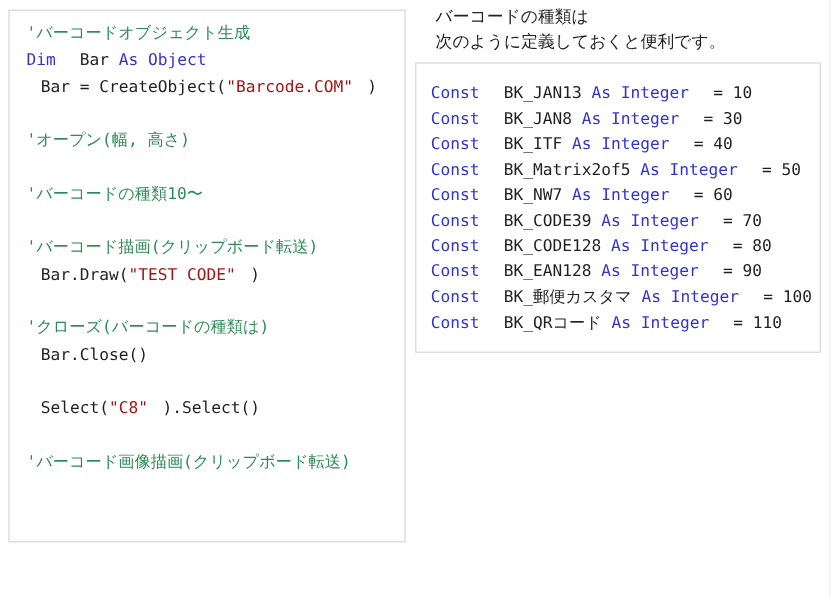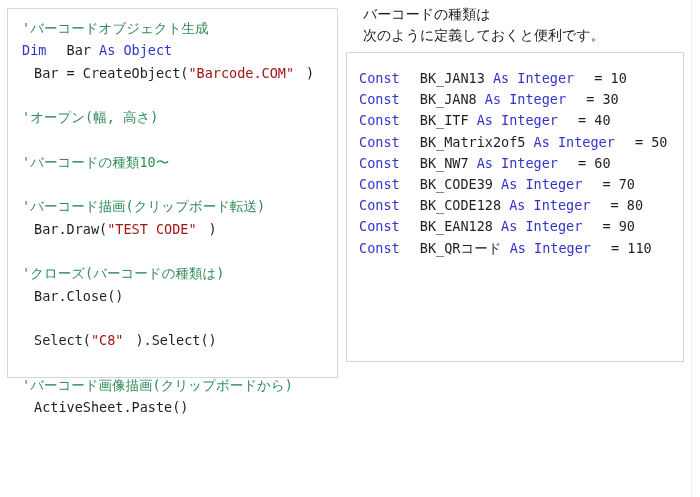--- a/index.html
+++ b/index.html
@@ -20,28 +20,28 @@
   .code-box {
     position: absolute;
     box-sizing: border-box;
     background: #ffffff;
     border: 1px solid #d6d6d6;
   }
   .left-box {
     left: 7px;
     top: 8px;
     width: 331px;
-    height: 370px;
+    height: 444px;
     padding: 8px 14px;
   }
   .right-box {
     left: 346px;
     top: 52px;
     width: 338px;
-    height: 310px;
+    height: 242px;
     padding: 15px 12px;
   }
   .code-line {
     font-family: "DejaVu Sans Mono", "Liberation Mono", monospace;
     font-size: 13.5px;
     line-height: 22.3px;
     height: 22.3px;
     white-space: pre;
     color: var(--code);
   }
@@ -87,36 +87,36 @@
       <div class="code-line"><span class="tok-comment">'バーコードの種類10〜</span></div>
       <div class="code-line">&nbsp;</div>
       <div class="code-line"><span class="tok-comment">'バーコード描画(クリップボード転送)</span></div>
       <div class="code-line"><span class="tok-code">Bar.Draw(</span><span class="tok-string">"TEST CODE"</span><span class="tok-code">)</span></div>
       <div class="code-line">&nbsp;</div>
       <div class="code-line"><span class="tok-comment">'クローズ(バーコードの種類は)</span></div>
       <div class="code-line"><span class="tok-code">Bar.Close()</span></div>
       <div class="code-line">&nbsp;</div>
       <div class="code-line"><span class="tok-code">Select(</span><span class="tok-string">"C8"</span><span class="tok-code">).Select()</span></div>
       <div class="code-line">&nbsp;</div>
-      <div class="code-line"><span class="tok-comment">'バーコード画像描画(クリップボードから)</span></div>
-      <div class="code-line"><span class="tok-code">ActiveSheet.Paste()</span></div>
+      <div class="code-line"><span class="tok-comment">'バーコード画像描画(クリップボード転送)</span></div>
     </div>
 
   <div class="intro">
     <div>バーコードの種類は</div>
     <div>次のように定義しておくと便利です。</div>
   </div>
 
   <div class="code-box right-box">
       <div class="code-line"><span class="tok-keyword">Const</span><span class="tok-code"> BK_JAN13 </span><span class="tok-keyword">As Integer</span><span class="tok-code"> = 10</span></div>
       <div class="code-line"><span class="tok-keyword">Const</span><span class="tok-code"> BK_JAN8 </span><span class="tok-keyword">As Integer</span><span class="tok-code"> = 30</span></div>
       <div class="code-line"><span class="tok-keyword">Const</span><span class="tok-code"> BK_ITF </span><span class="tok-keyword">As Integer</span><span class="tok-code"> = 40</span></div>
       <div class="code-line"><span class="tok-keyword">Const</span><span class="tok-code"> BK_Matrix2of5 </span><span class="tok-keyword">As Integer</span><span class="tok-code"> = 50</span></div>
       <div class="code-line"><span class="tok-keyword">Const</span><span class="tok-code"> BK_NW7 </span><span class="tok-keyword">As Integer</span><span class="tok-code"> = 60</span></div>
       <div class="code-line"><span class="tok-keyword">Const</span><span class="tok-code"> BK_CODE39 </span><span class="tok-keyword">As Integer</span><span class="tok-code"> = 70</span></div>
       <div class="code-line"><span class="tok-keyword">Const</span><span class="tok-code"> BK_CODE128 </span><span class="tok-keyword">As Integer</span><span class="tok-code"> = 80</span></div>
       <div class="code-line"><span class="tok-keyword">Const</span><span class="tok-code"> BK_EAN128 </span><span class="tok-keyword">As Integer</span><span class="tok-code"> = 90</span></div>
+      <div class="code-line"><span class="tok-keyword">Const</span><span class="tok-code"> BK_郵便カスタマ </span><span class="tok-keyword">As Integer</span><span class="tok-code"> = 100</span></div>
       <div class="code-line"><span class="tok-keyword">Const</span><span class="tok-code"> BK_QRコード </span><span class="tok-keyword">As Integer</span><span class="tok-code"> = 110</span></div>
     </div>
 
   <div class="page-edge-line"></div>
 
 </div>
 
 </body></html>

